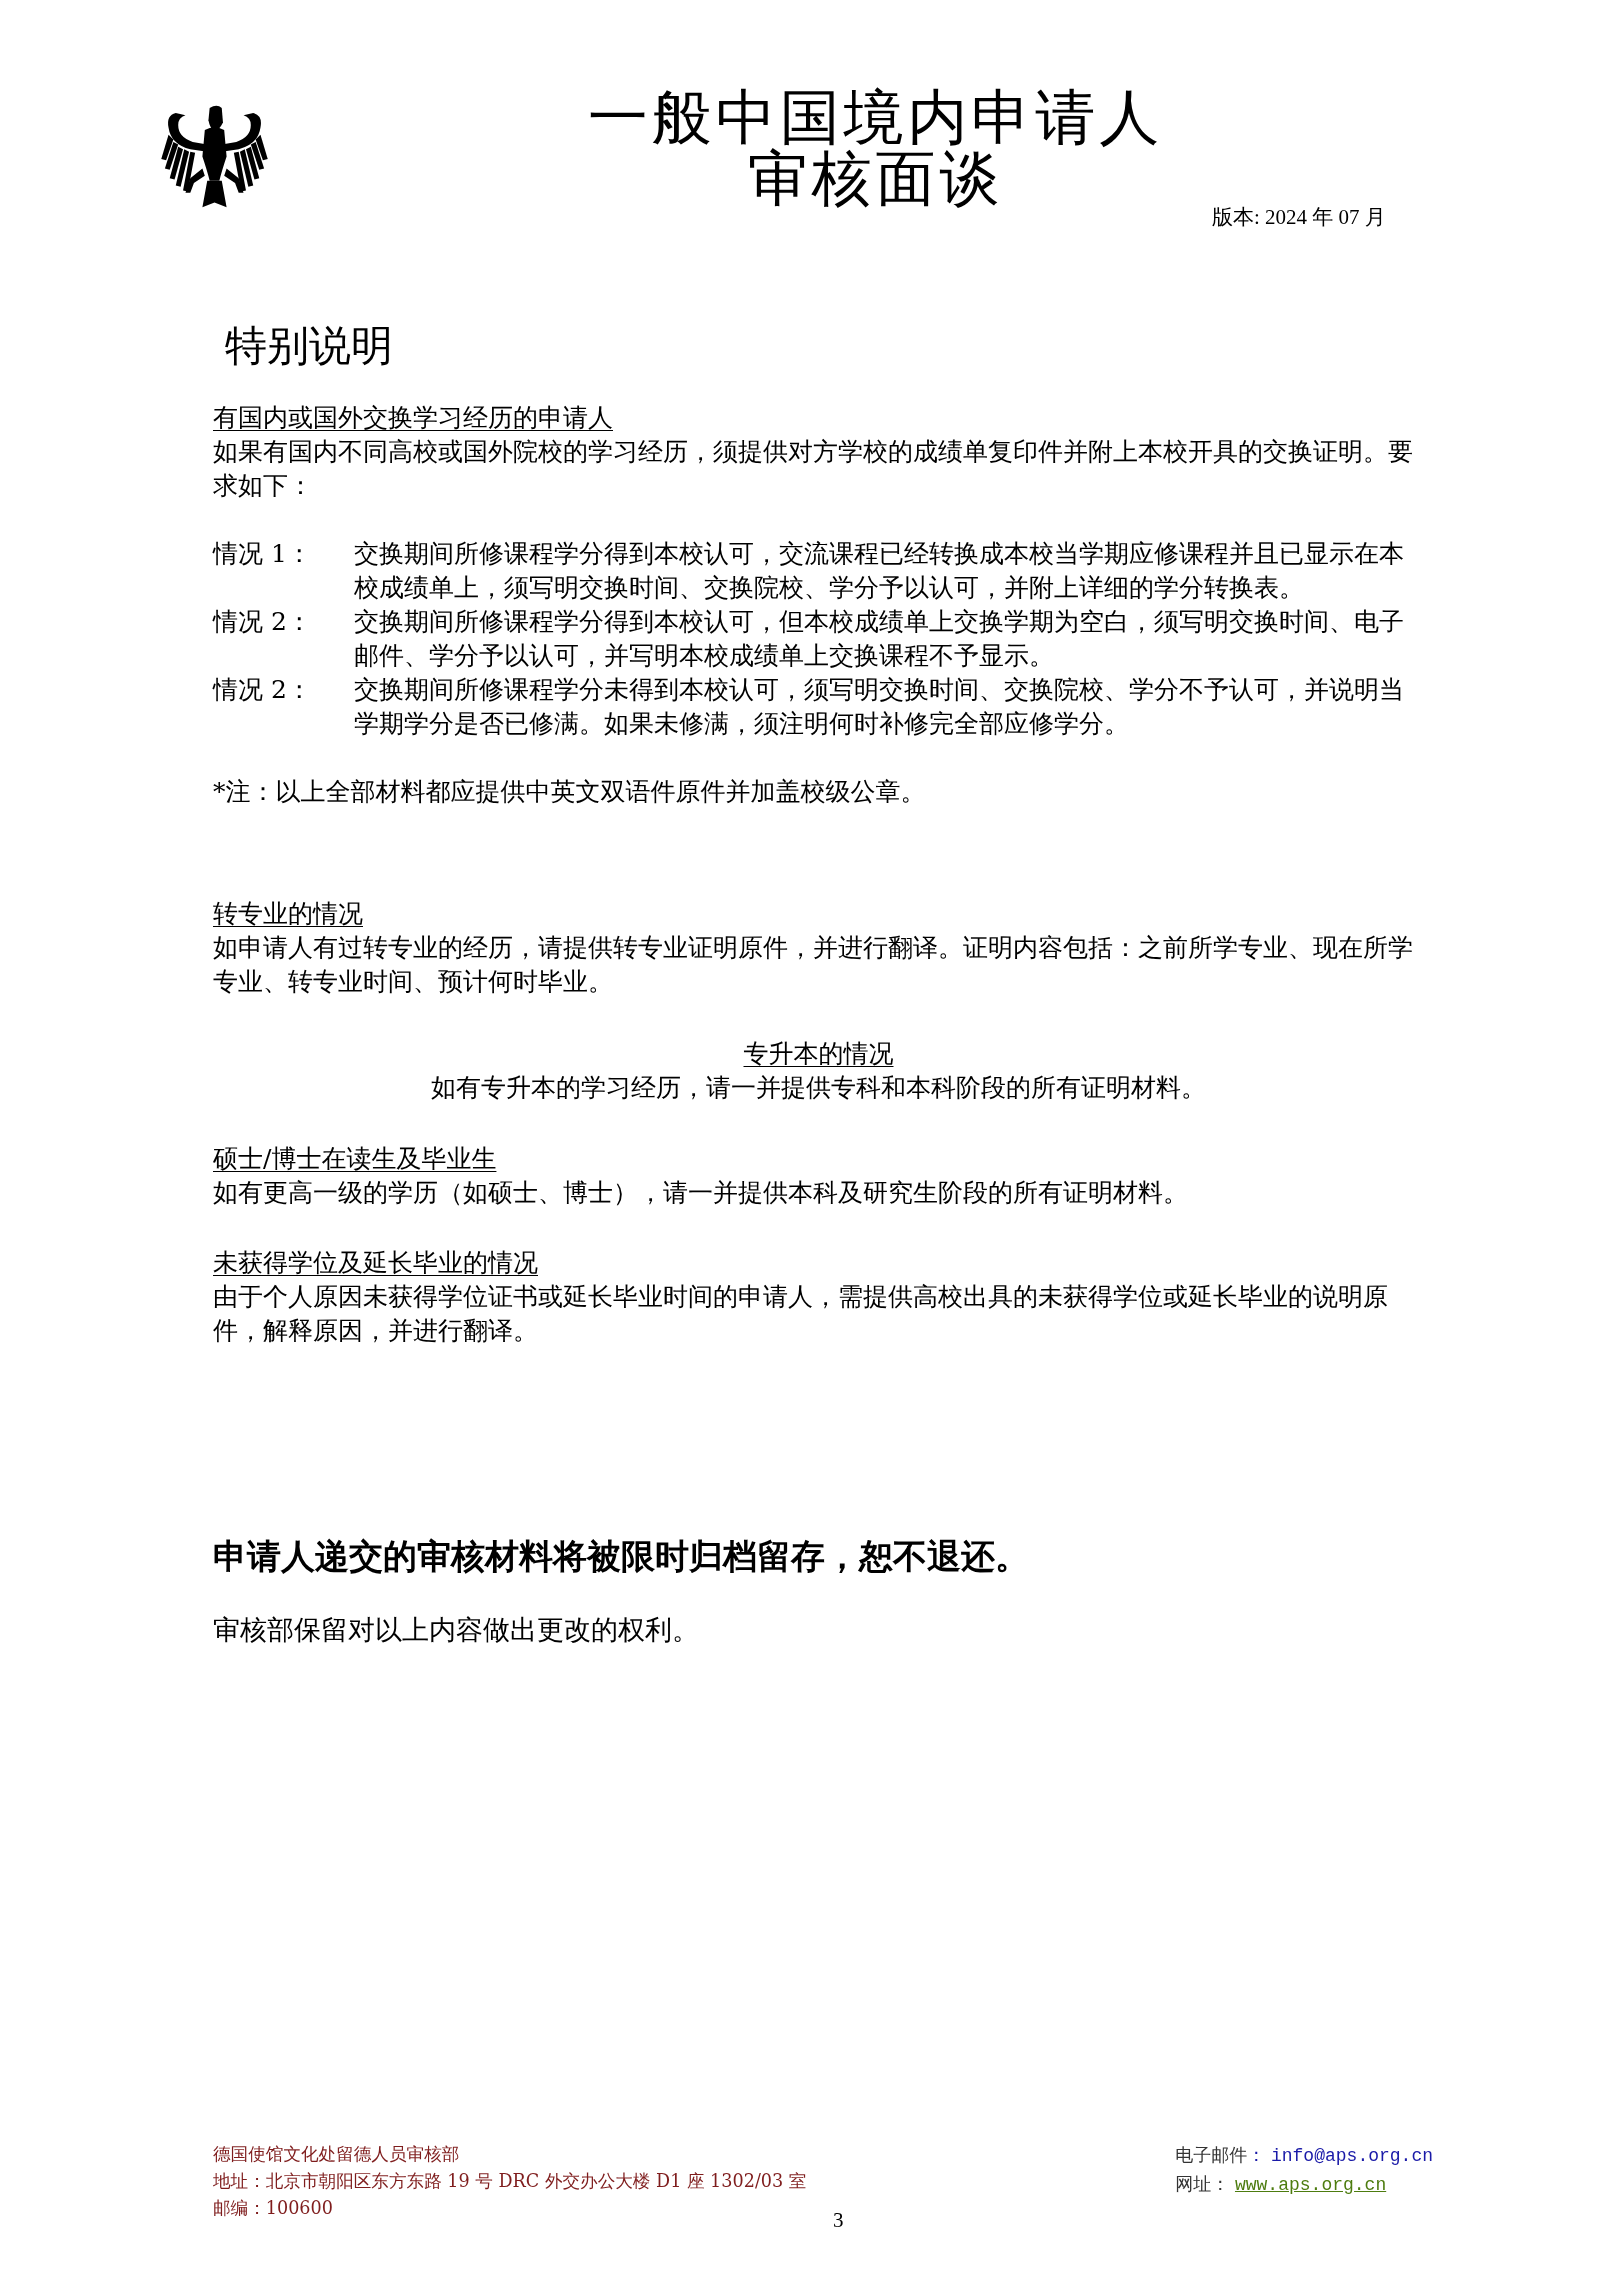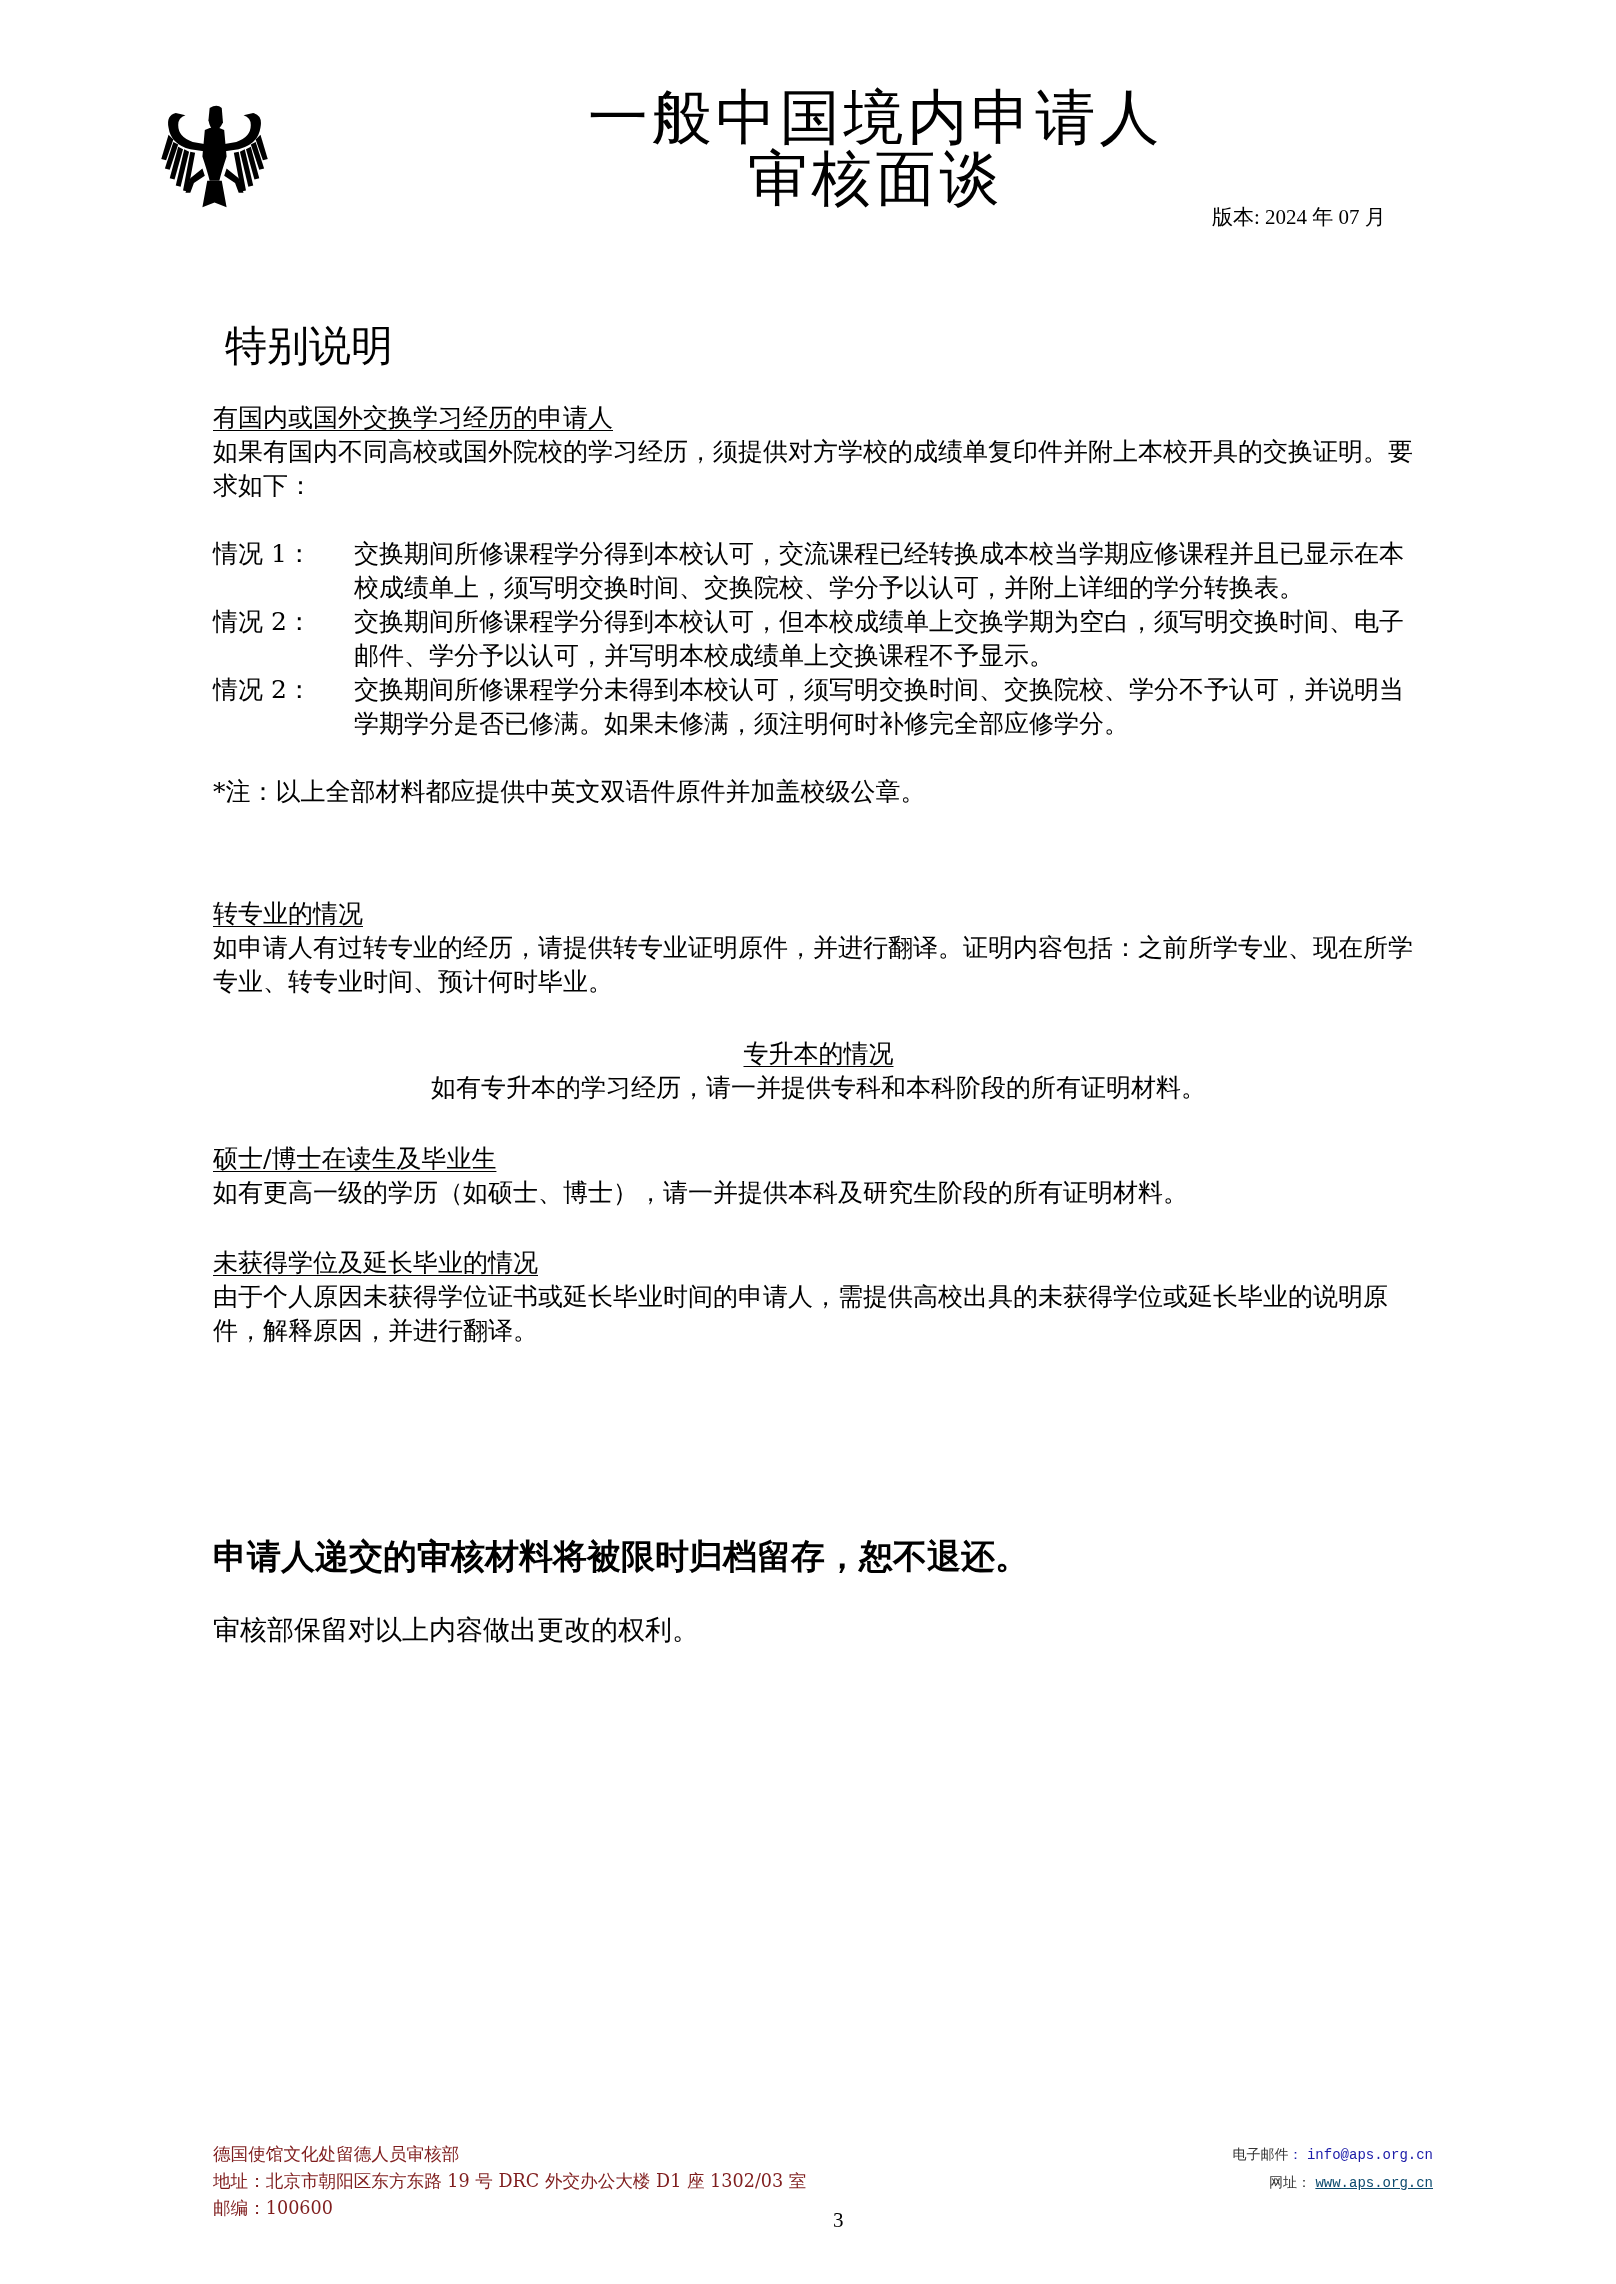--- a/index.html
+++ b/index.html
@@ -15,23 +15,23 @@
   .h1 { left:225px; top:318px; font-size:42px; font-family:"DejaVu Sans","Liberation Sans",sans-serif; }
   .body { left:213px; width:1211px; font-size:25px; line-height:34px; }
   .sec-head { text-decoration:underline; text-decoration-thickness:1.3px; text-underline-offset:3.9px; }
   .case { display:flex;gap:46px; }
   .case .lbl { width:95px; flex:none; white-space:nowrap; }
   .case .txt { flex:1; }
   .note { margin-top:13px; }
   .bold { font-weight:bold; font-size:34px; }
   .large { font-size:27px; }
   .footer-left { left:213px; top:2141px; font-size:17.6px; line-height:27px; color:#7f1d1d; }
-  .footer-right { right:184px; top:2141px; font-size:14px; line-height:27px; text-align:right; color:#333; }
+  .footer-right { right:184px; top:2141px; font-size:18px; line-height:27px; text-align:left; color:#333; }
   .blue { color:#1a1aa8; }
-  .link { color:#0c4a6e; text-decoration:underline; }
+  .link { color:#4d7c0f; text-decoration:underline; }
   .pageno { left:833px; top:2208px; font-size:21px; font-family:"Liberation Serif",serif; }
 </style>
 </head>
 <body>
 
 <div class="abs logo">
   <svg viewBox="0 0 100 100" width="121" height="121">
     <g fill="#000">
 
       <path d="M46 10 Q52 6 56 10 L57 22 Q54 28 50 30 Q46 26 45 20 Z"></path>

